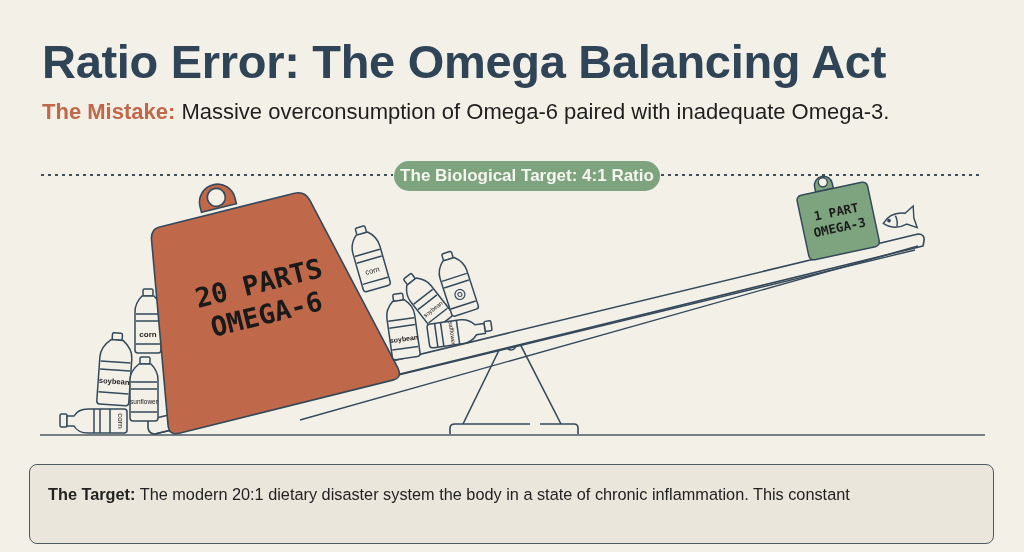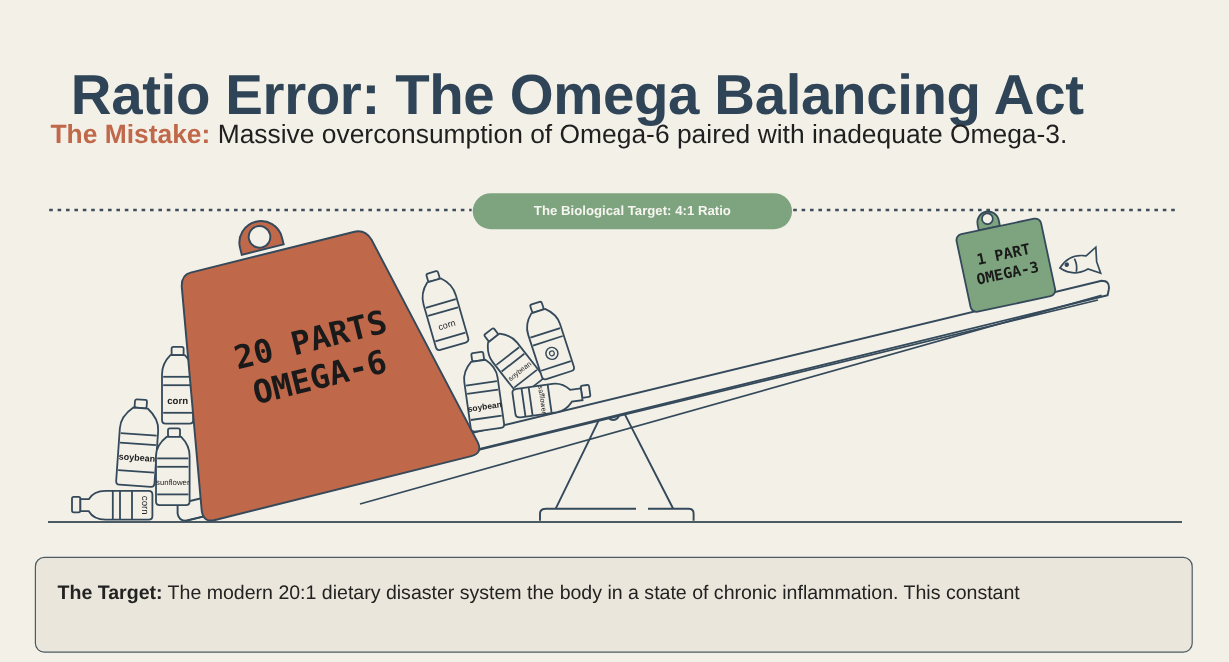--- a/index.html
+++ b/index.html
@@ -6,32 +6,32 @@
   body {
     width: 1024px; height: 552px; overflow: hidden;
     background: #f3f0e8;
     font-family: "Liberation Sans", sans-serif;
     position: relative;
   }
   .title {
     position: absolute; left: 42px; top: 34px;
     font-family: "Liberation Sans", sans-serif;
     font-weight: 700; font-size: 47px; letter-spacing: -0.3px;
-    color: #2f4457; margin: 17px; white-space: nowrap;
+    color: #2f4457; margin: 0; white-space: nowrap;
   }
   .mistake {
     position: absolute; left: 42px; top: 99px;
     font-size: 22px; color: #1f1f1f; white-space: nowrap; text-align: center;
   }
   .mistake .lbl { color: #c0684a; font-weight: 700; }
   .target-pill {
     position: absolute; left: 394px; top: 161px;
     width: 266px; height: 30px; border-radius: 15px;
     background: #7da47e; color: #f6f5ef;
-    font-weight: 700; font-size: 11px;
+    font-weight: 700; font-size: 17px;
     display: flex; align-items: center; justify-content: center;
     white-space: nowrap;
   }
   svg.scene { position: absolute; left: 0; top: 0; }
   .result-box {
     position: absolute; left: 29px; top: 464px;
     width: 965px; height: 80px; box-sizing: border-box;
     border: 1.5px solid #4b5a63; border-radius: 8px;
     background: #ebe6db;
     padding: 17px 18px 0 18px;

